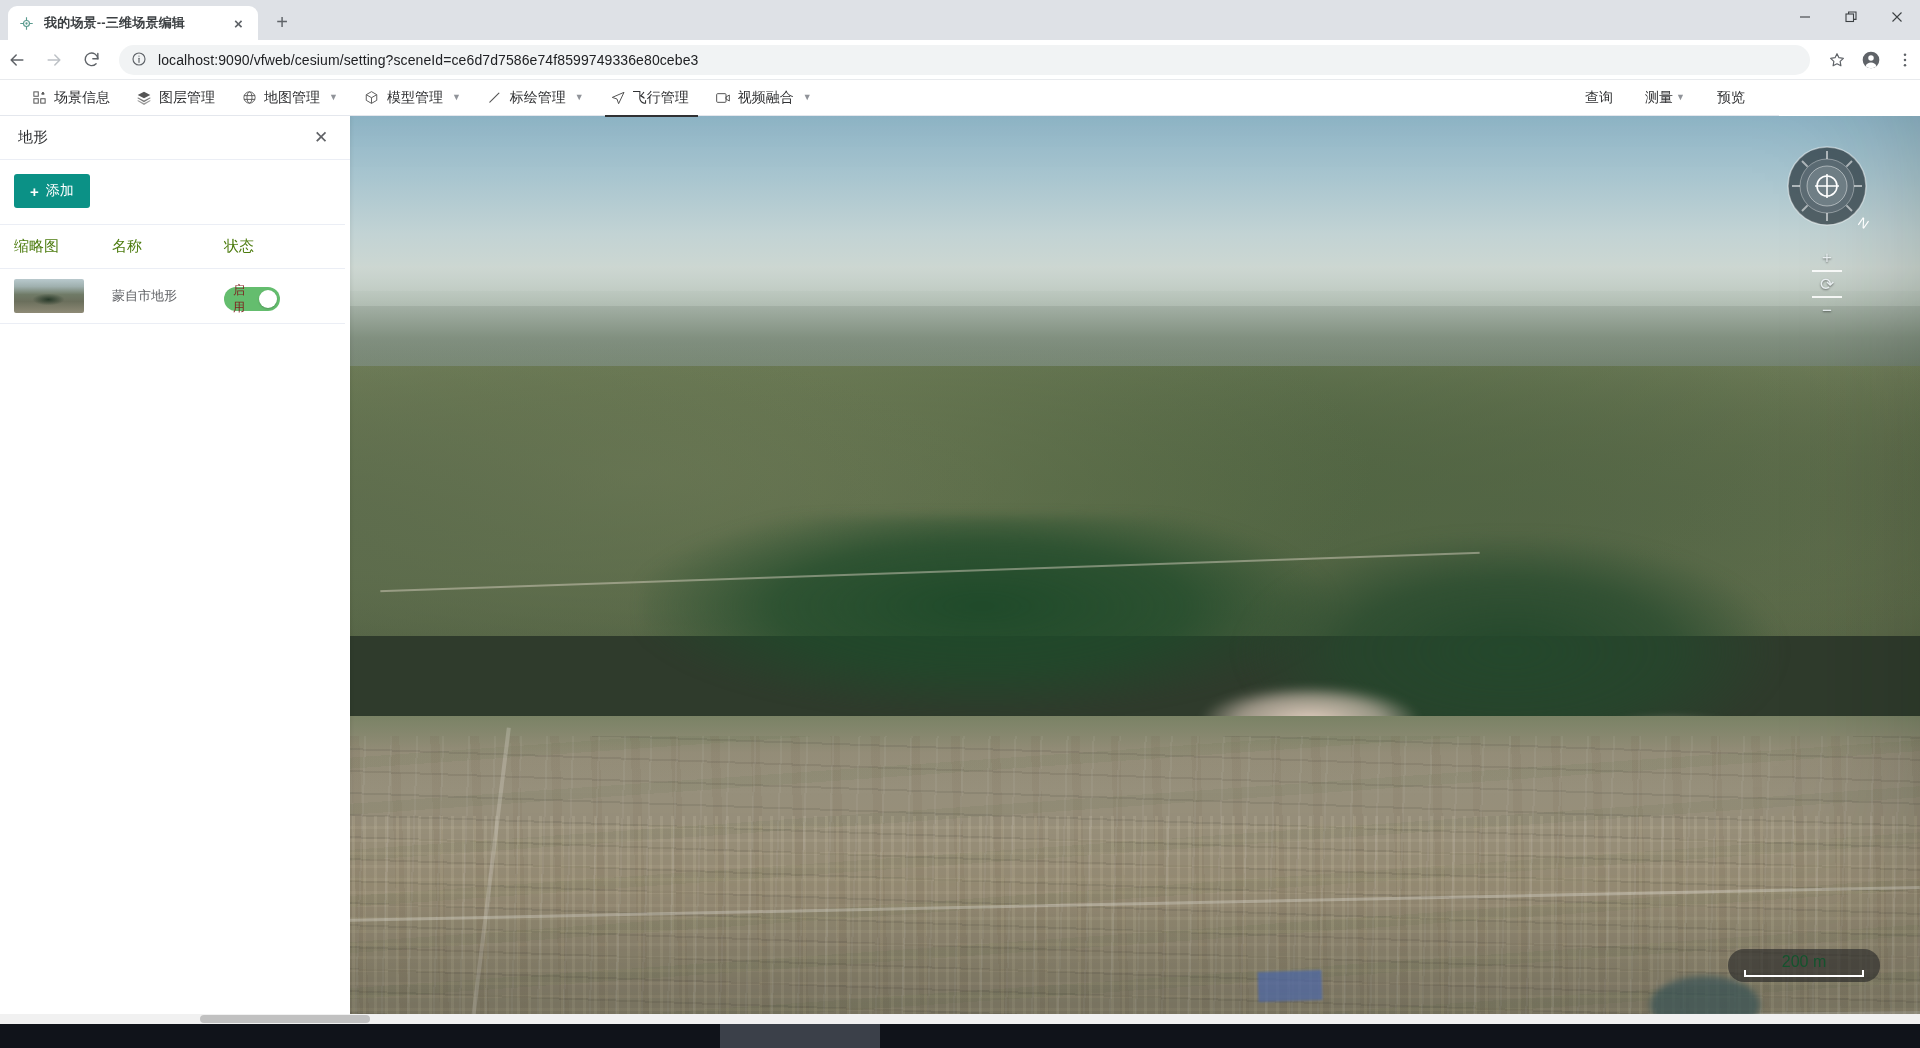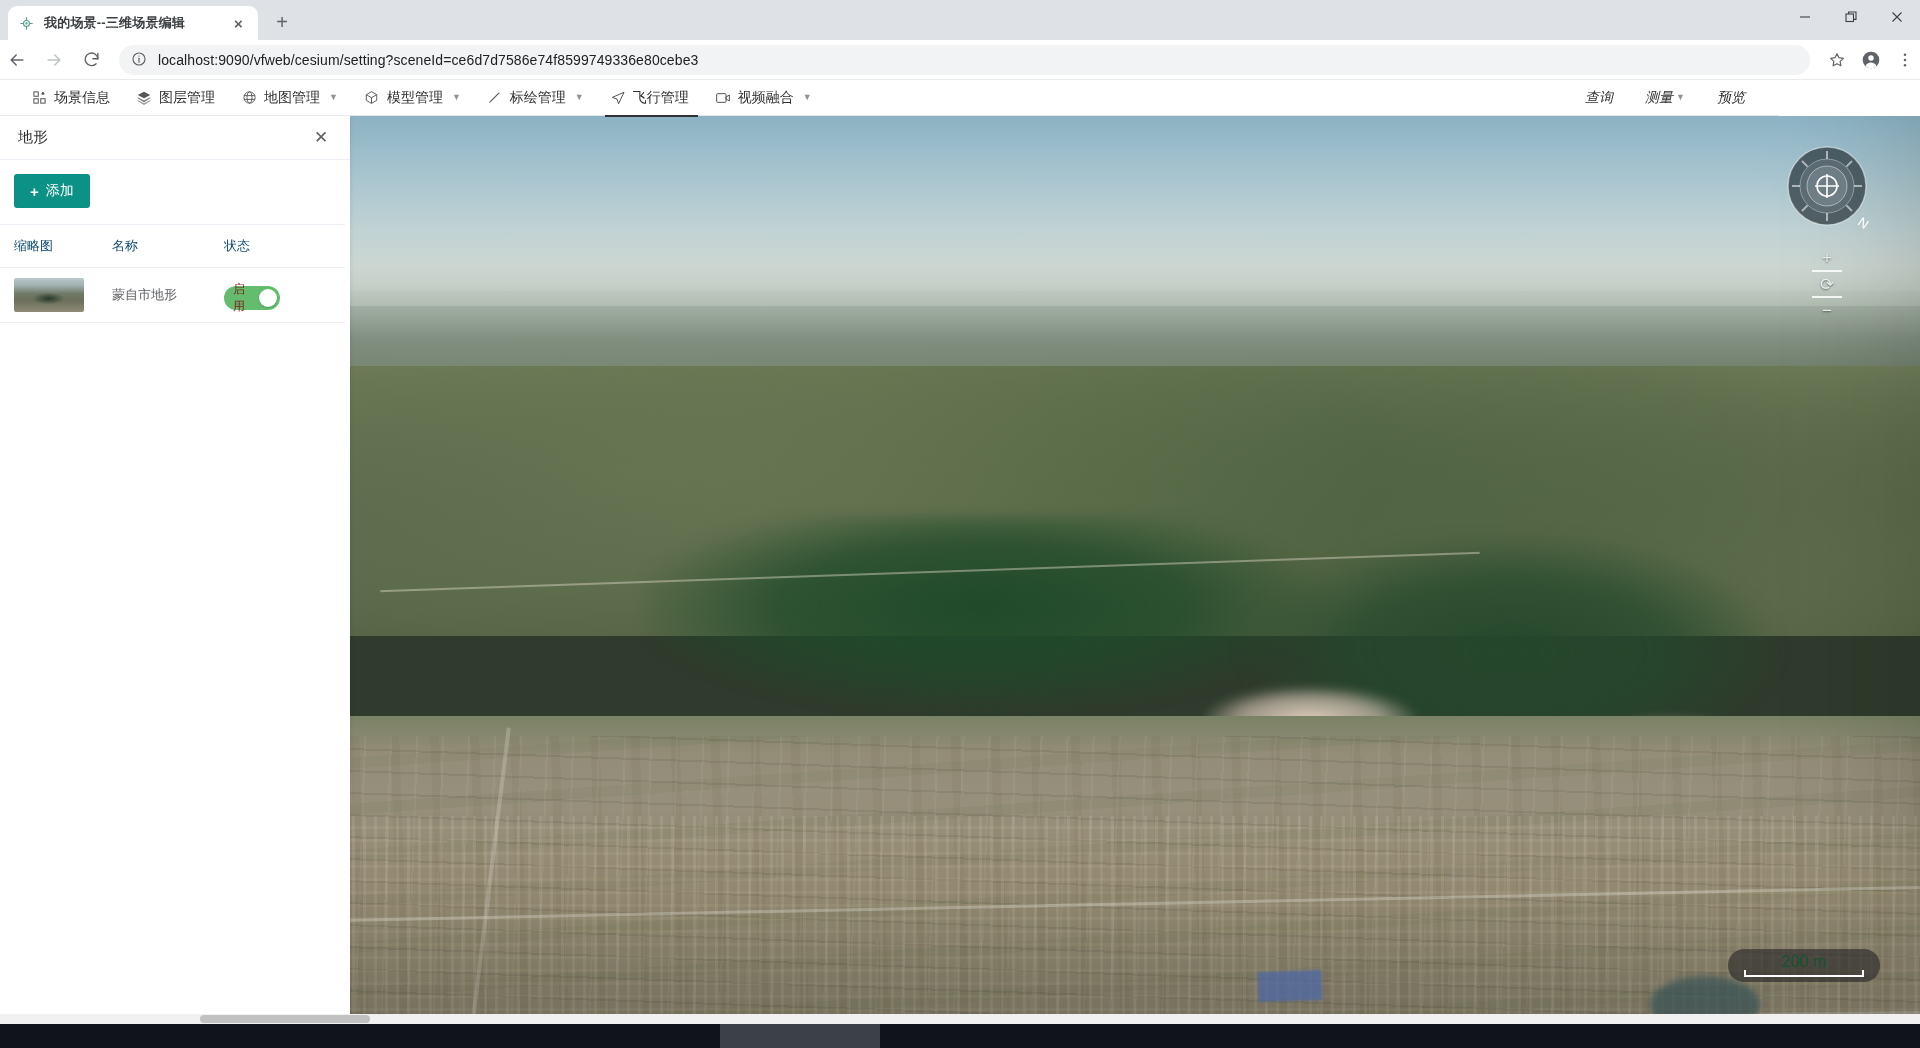--- a/index.html
+++ b/index.html
@@ -65,21 +65,21 @@
   .menu-item {
     display:flex; align-items:center; height:36px; padding: 0 13px;
     font-size:14px; color:#303133; white-space:nowrap; position:relative;
   }
   .menu-item.active::after {
     content:""; position:absolute; left:8px; right:4px; bottom:-1px; height:2px; background:#303133;
   }
   .menu-item .mi-icon { width:16px; height:16px; margin-right:7px; display:flex; align-items:center; justify-content:center; color:#606266; }
   .caret { margin-left:9px; font-size:9px; color:#909399; line-height:1; }
   .appbar-right { position:absolute; right:18px; display:flex; align-items:center; }
-  .appbar-right .menu-item { padding: 0 16px; font-style: italic; }
+  .appbar-right .menu-item { padding: 0 16px; }
 
   .stage { position:relative; width:1920px; height: calc(100% - 36px); overflow:hidden; }
 
   
   .map { position:absolute; inset:0; overflow:hidden; background:#2f3b2c; }
   .sky {
     position:absolute; left:0; right:0; top:0; height:190px;
     background: linear-gradient(180deg,#8fb6c8 0%, #a8c5cf 32%, #c2d3d4 62%, #cfd8d1 85%, #b9c3b4 100%);
   }
   .haze {
@@ -176,21 +176,21 @@
     color:#606266; font-size:17px; }
   .panel-body { flex:1 1 auto; padding:14px 0 0 0; overflow:auto; }
   .btn-add {
     margin-left:14px; height:34px; padding: 0 16px; background:#0b9186; color:#fff;
     font-size:14px; border:none; border-radius:3px; display:inline-flex; align-items:center; gap:7px;
   }
   .btn-add .plus { font-size:15px; font-weight:bold; line-height:1; }
 
   .tbl { width:345px; margin-top:16px; border-collapse:collapse; table-layout:fixed; }
   .tbl th {
-    text-align:left; font-size:13px; color:#0c4a6e; font-weight:normal;
+    text-align:left; font-size:15px; color:#4d7c0f; font-weight:normal;
     padding: 12px 0 12px 14px; border-top:1px solid #ebeef5; border-bottom:1px solid #ebeef5;
     background:#fff;
   }
   .tbl td { padding: 10px 0 10px 14px; border-bottom:1px solid #ebeef5; vertical-align:middle; font-size:13px; color:#606266; }
   .col-thumb { width:98px; }
   .col-name  { width:112px; }
   .col-state { width:auto; }
   .thumb {
     width:70px; height:34px; border-radius:2px; overflow:hidden; position:relative;
     background: linear-gradient(180deg,#b9c9cd 0%, #9fb0ae 22%, #6f7a66 46%, #6b6f5c 66%, #8e8a76 100%);

